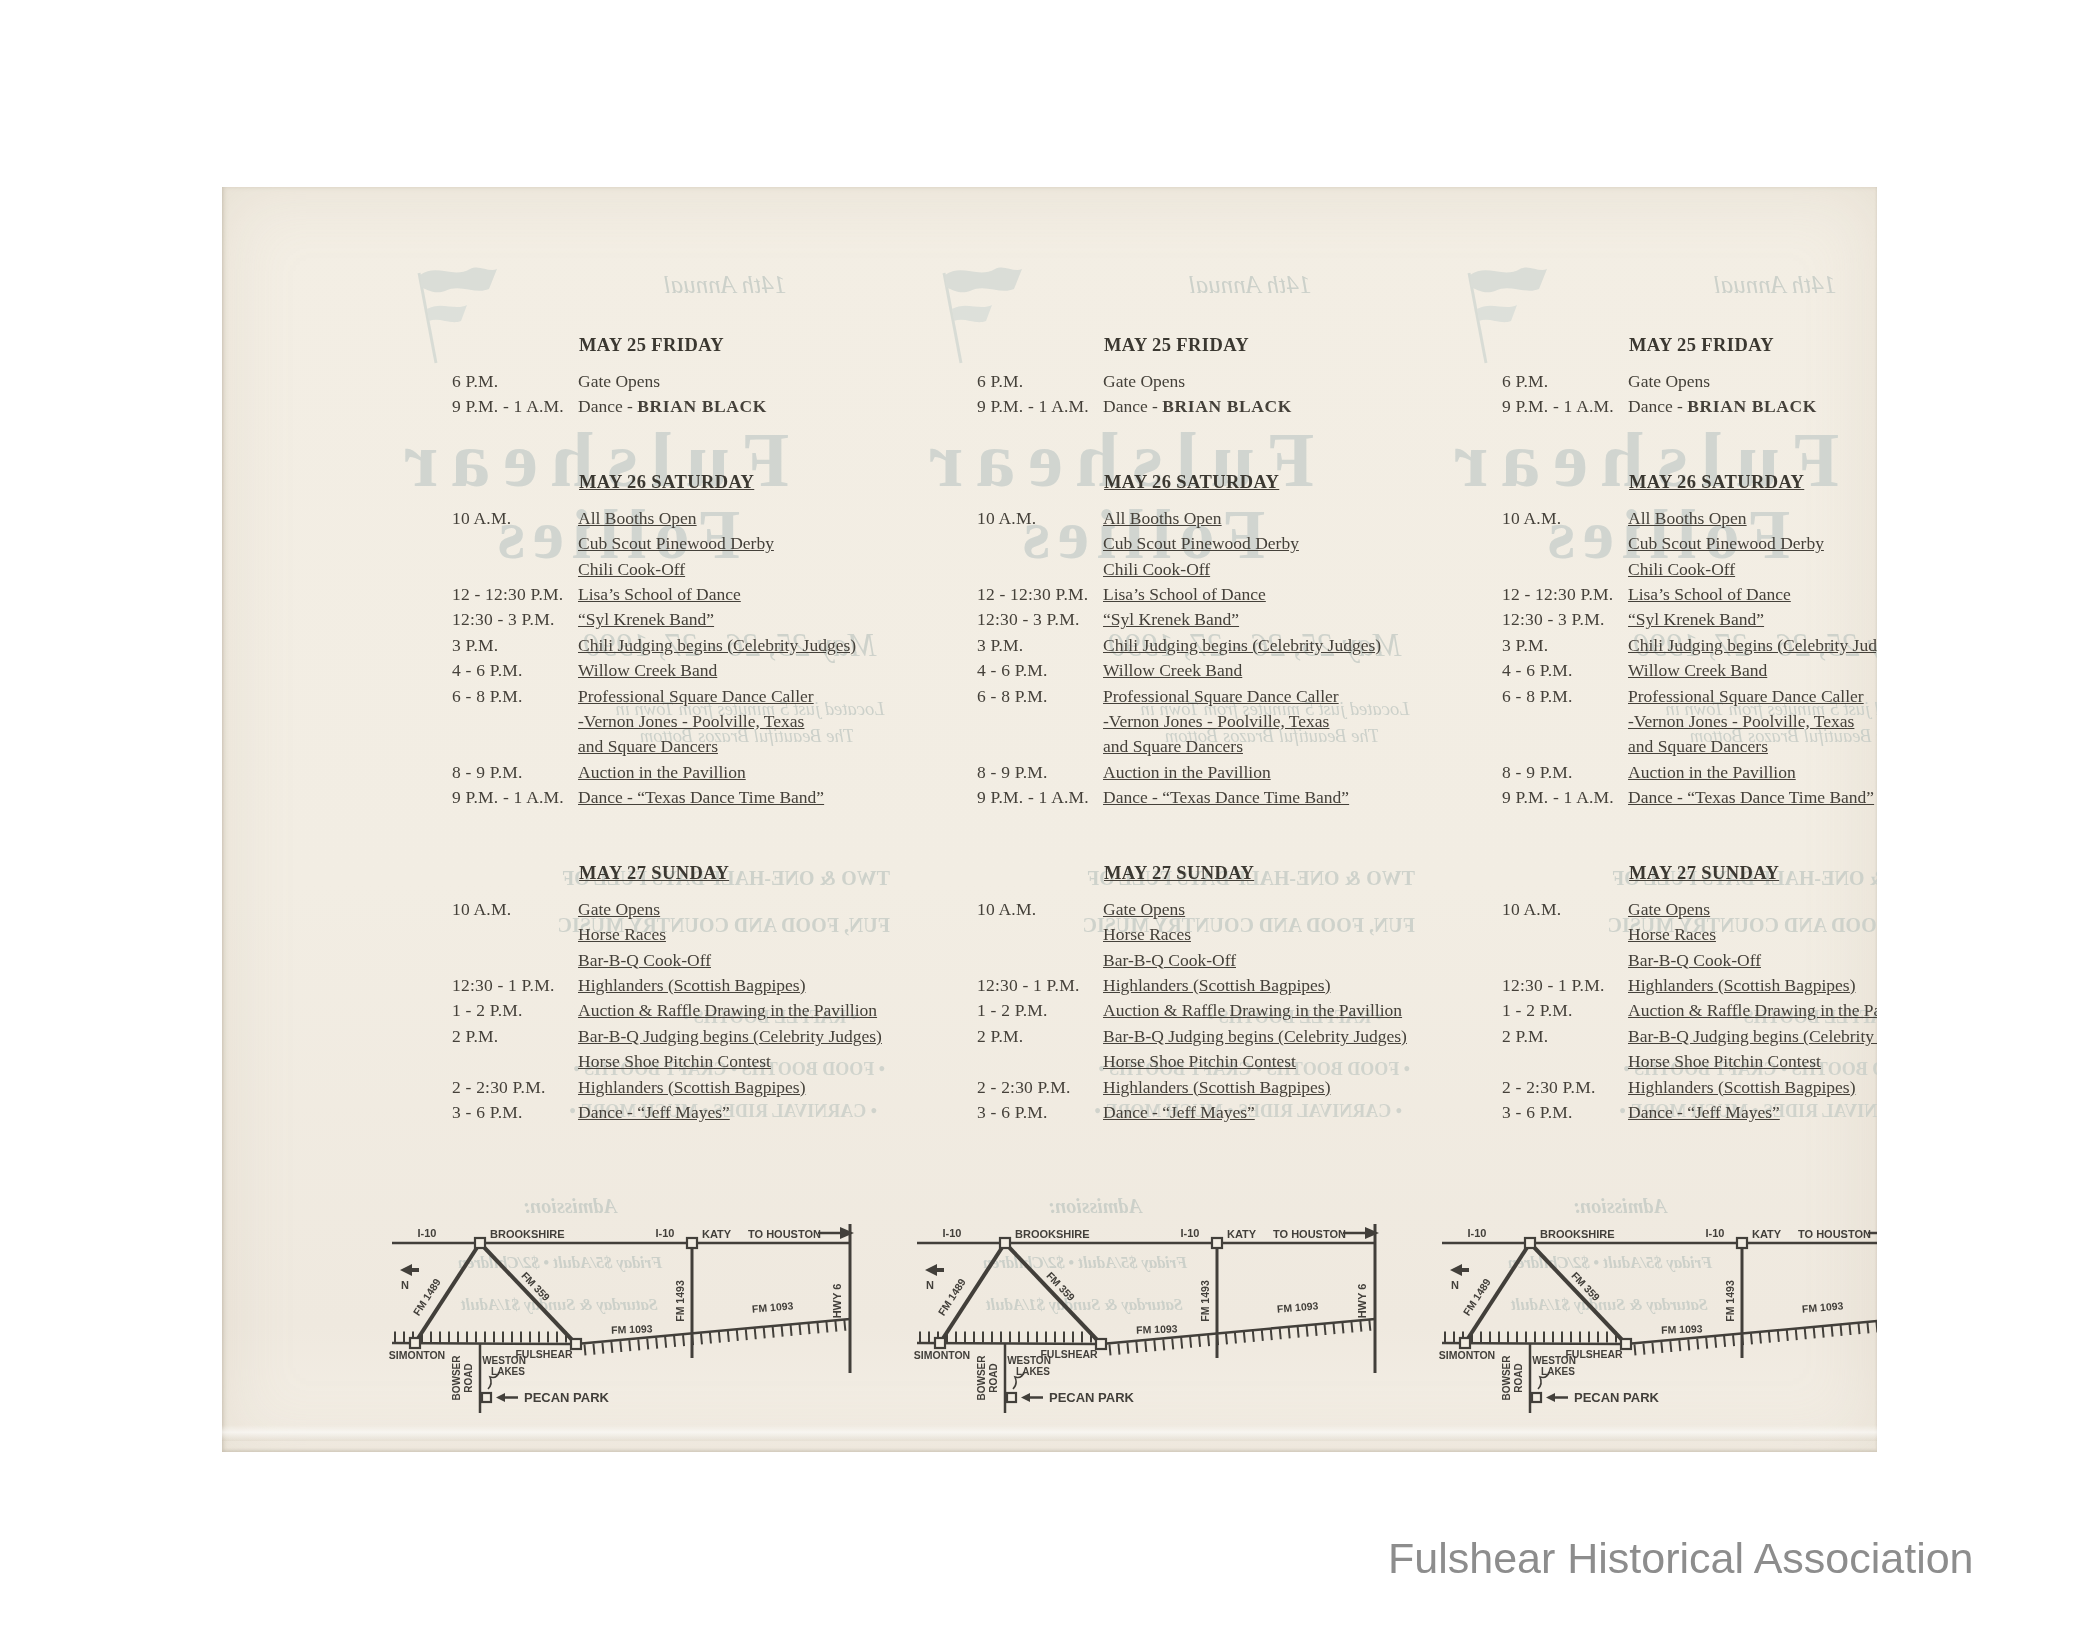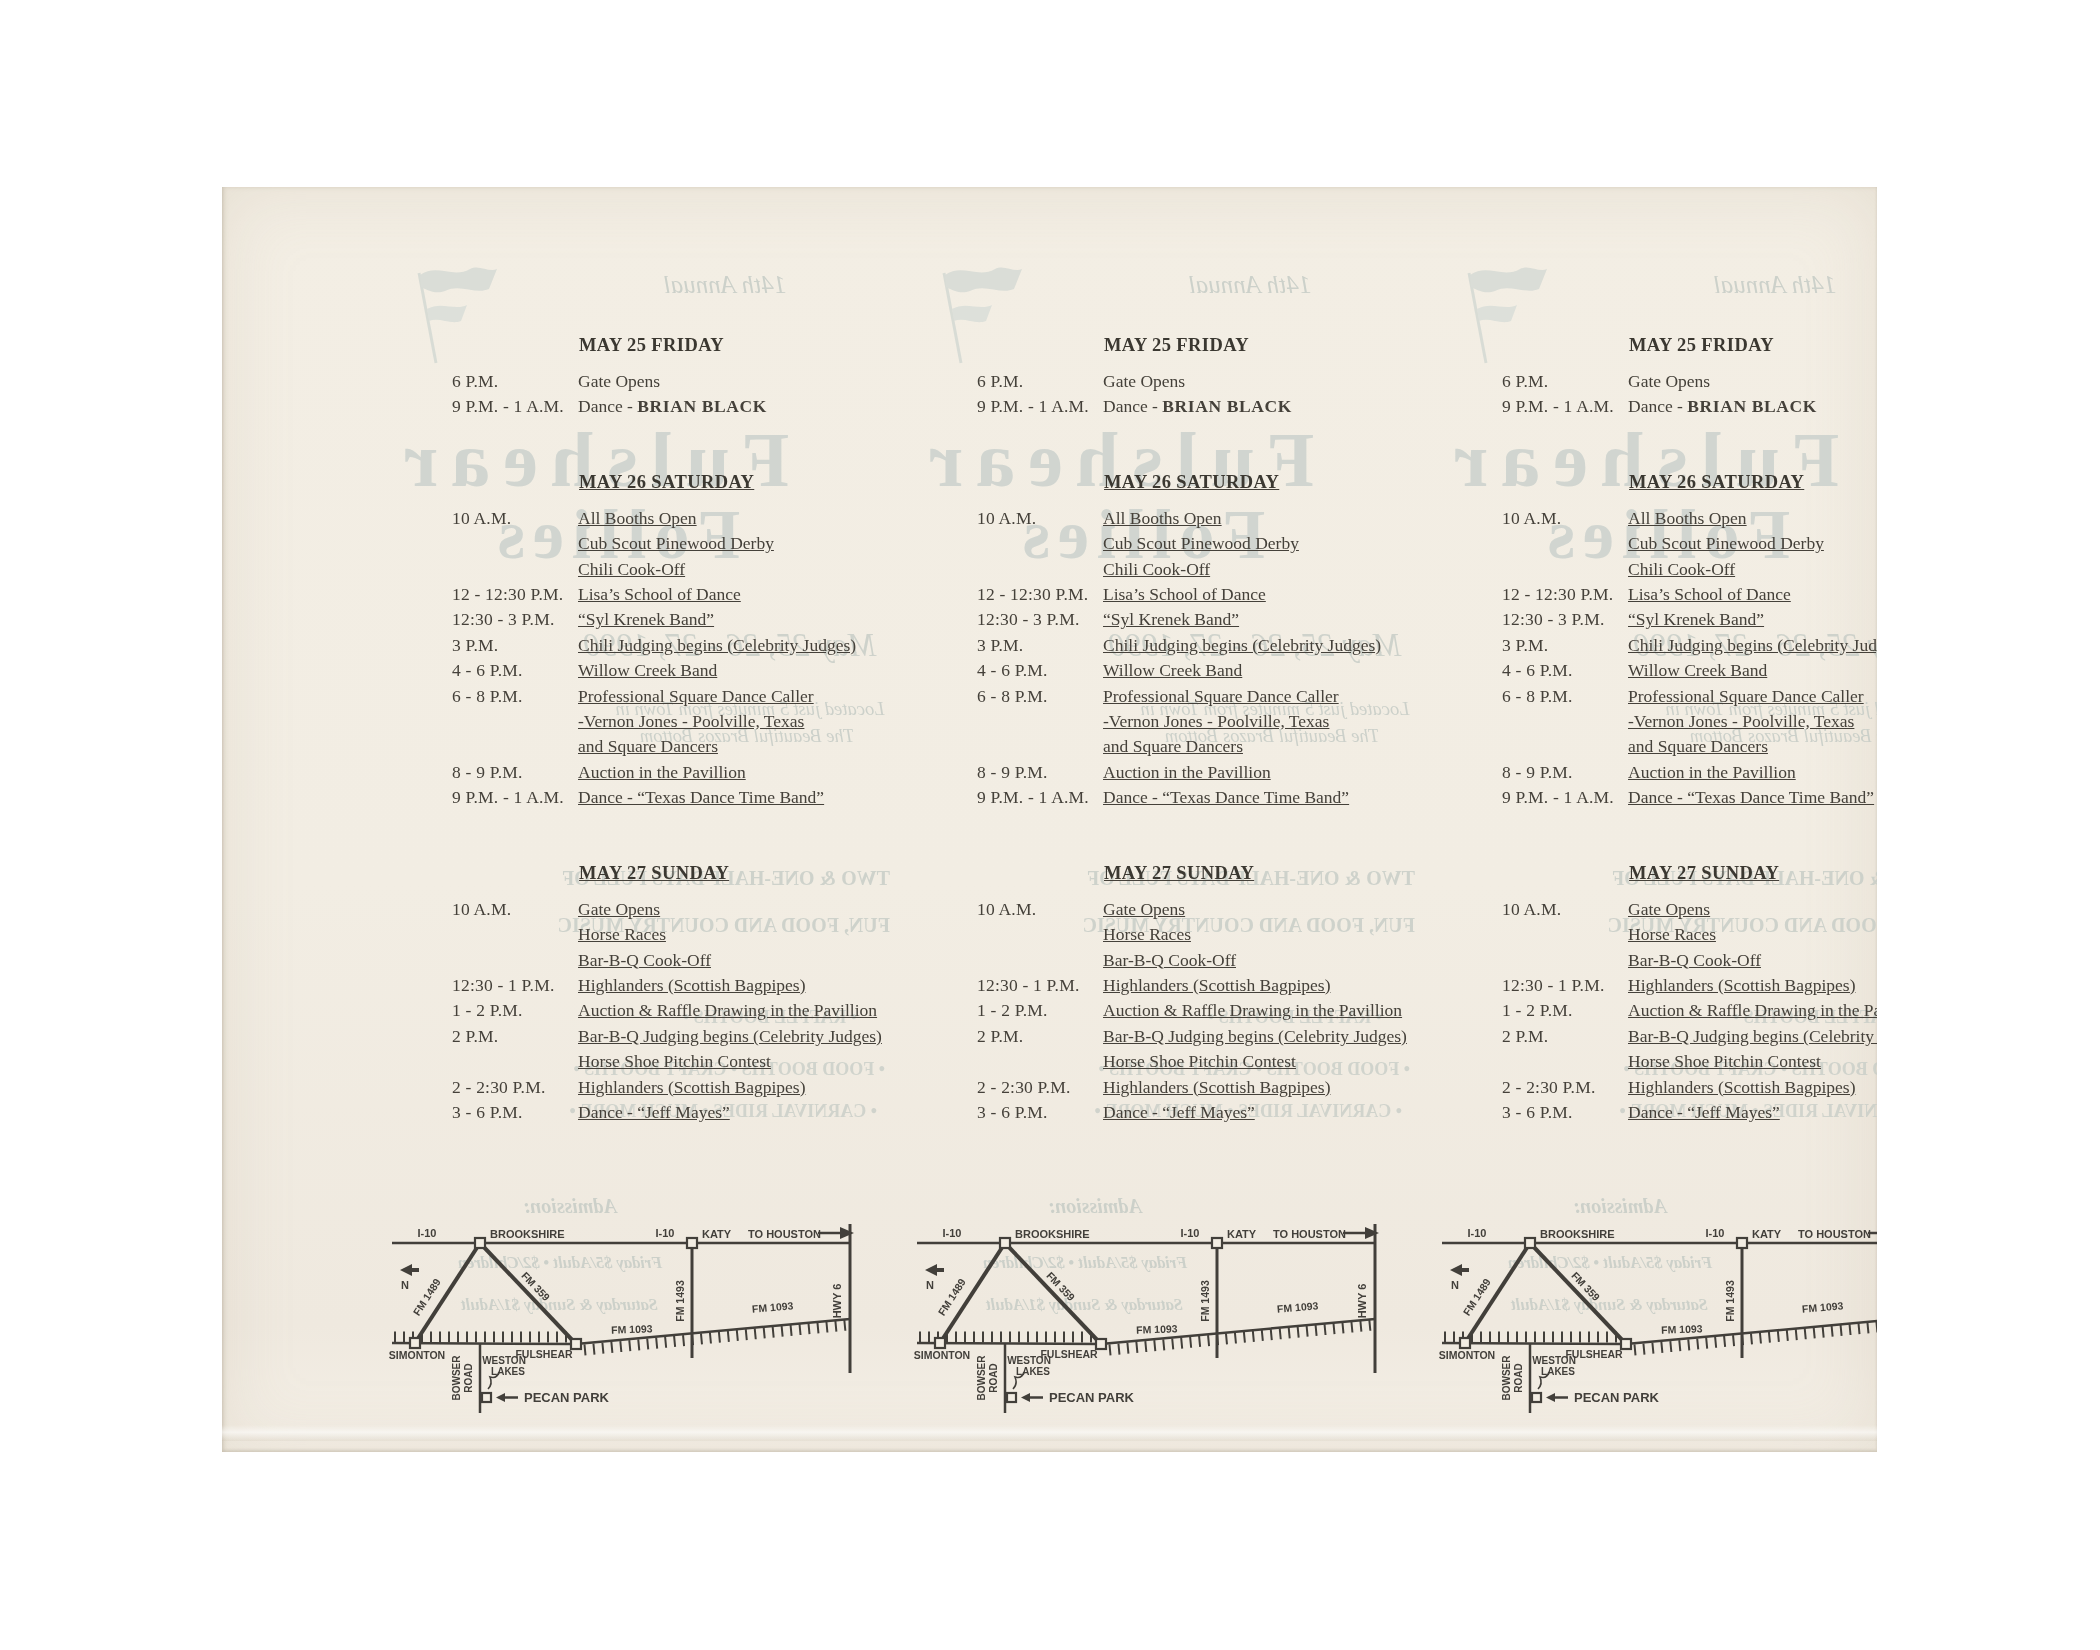--- a/index.html
+++ b/index.html
@@ -568,14 +568,15 @@
       <text x="130" y="154" font-size="10" text-anchor="middle">LAKES</text>
       <path d="M110,168 q5,-5 2,-12 q7,2 9,-5" stroke="#423f3a" stroke-width="1.6" fill="none"></path>
       <rect class="node" x="104" y="172" width="9" height="9"></rect>
       <polygon points="118,176.5 127,172 127,181" fill="#423f3a"></polygon>
       <line class="rd" x1="127" y1="176.5" x2="140" y2="176.5" stroke-width="2.5"></line>
       <text x="146" y="181" font-size="13">PECAN PARK</text>
     </svg>
   </div>
     </div>
 
+  <div class="caption">Fulshear Historical Association</div>
 
 </div>
 
 </body></html>

